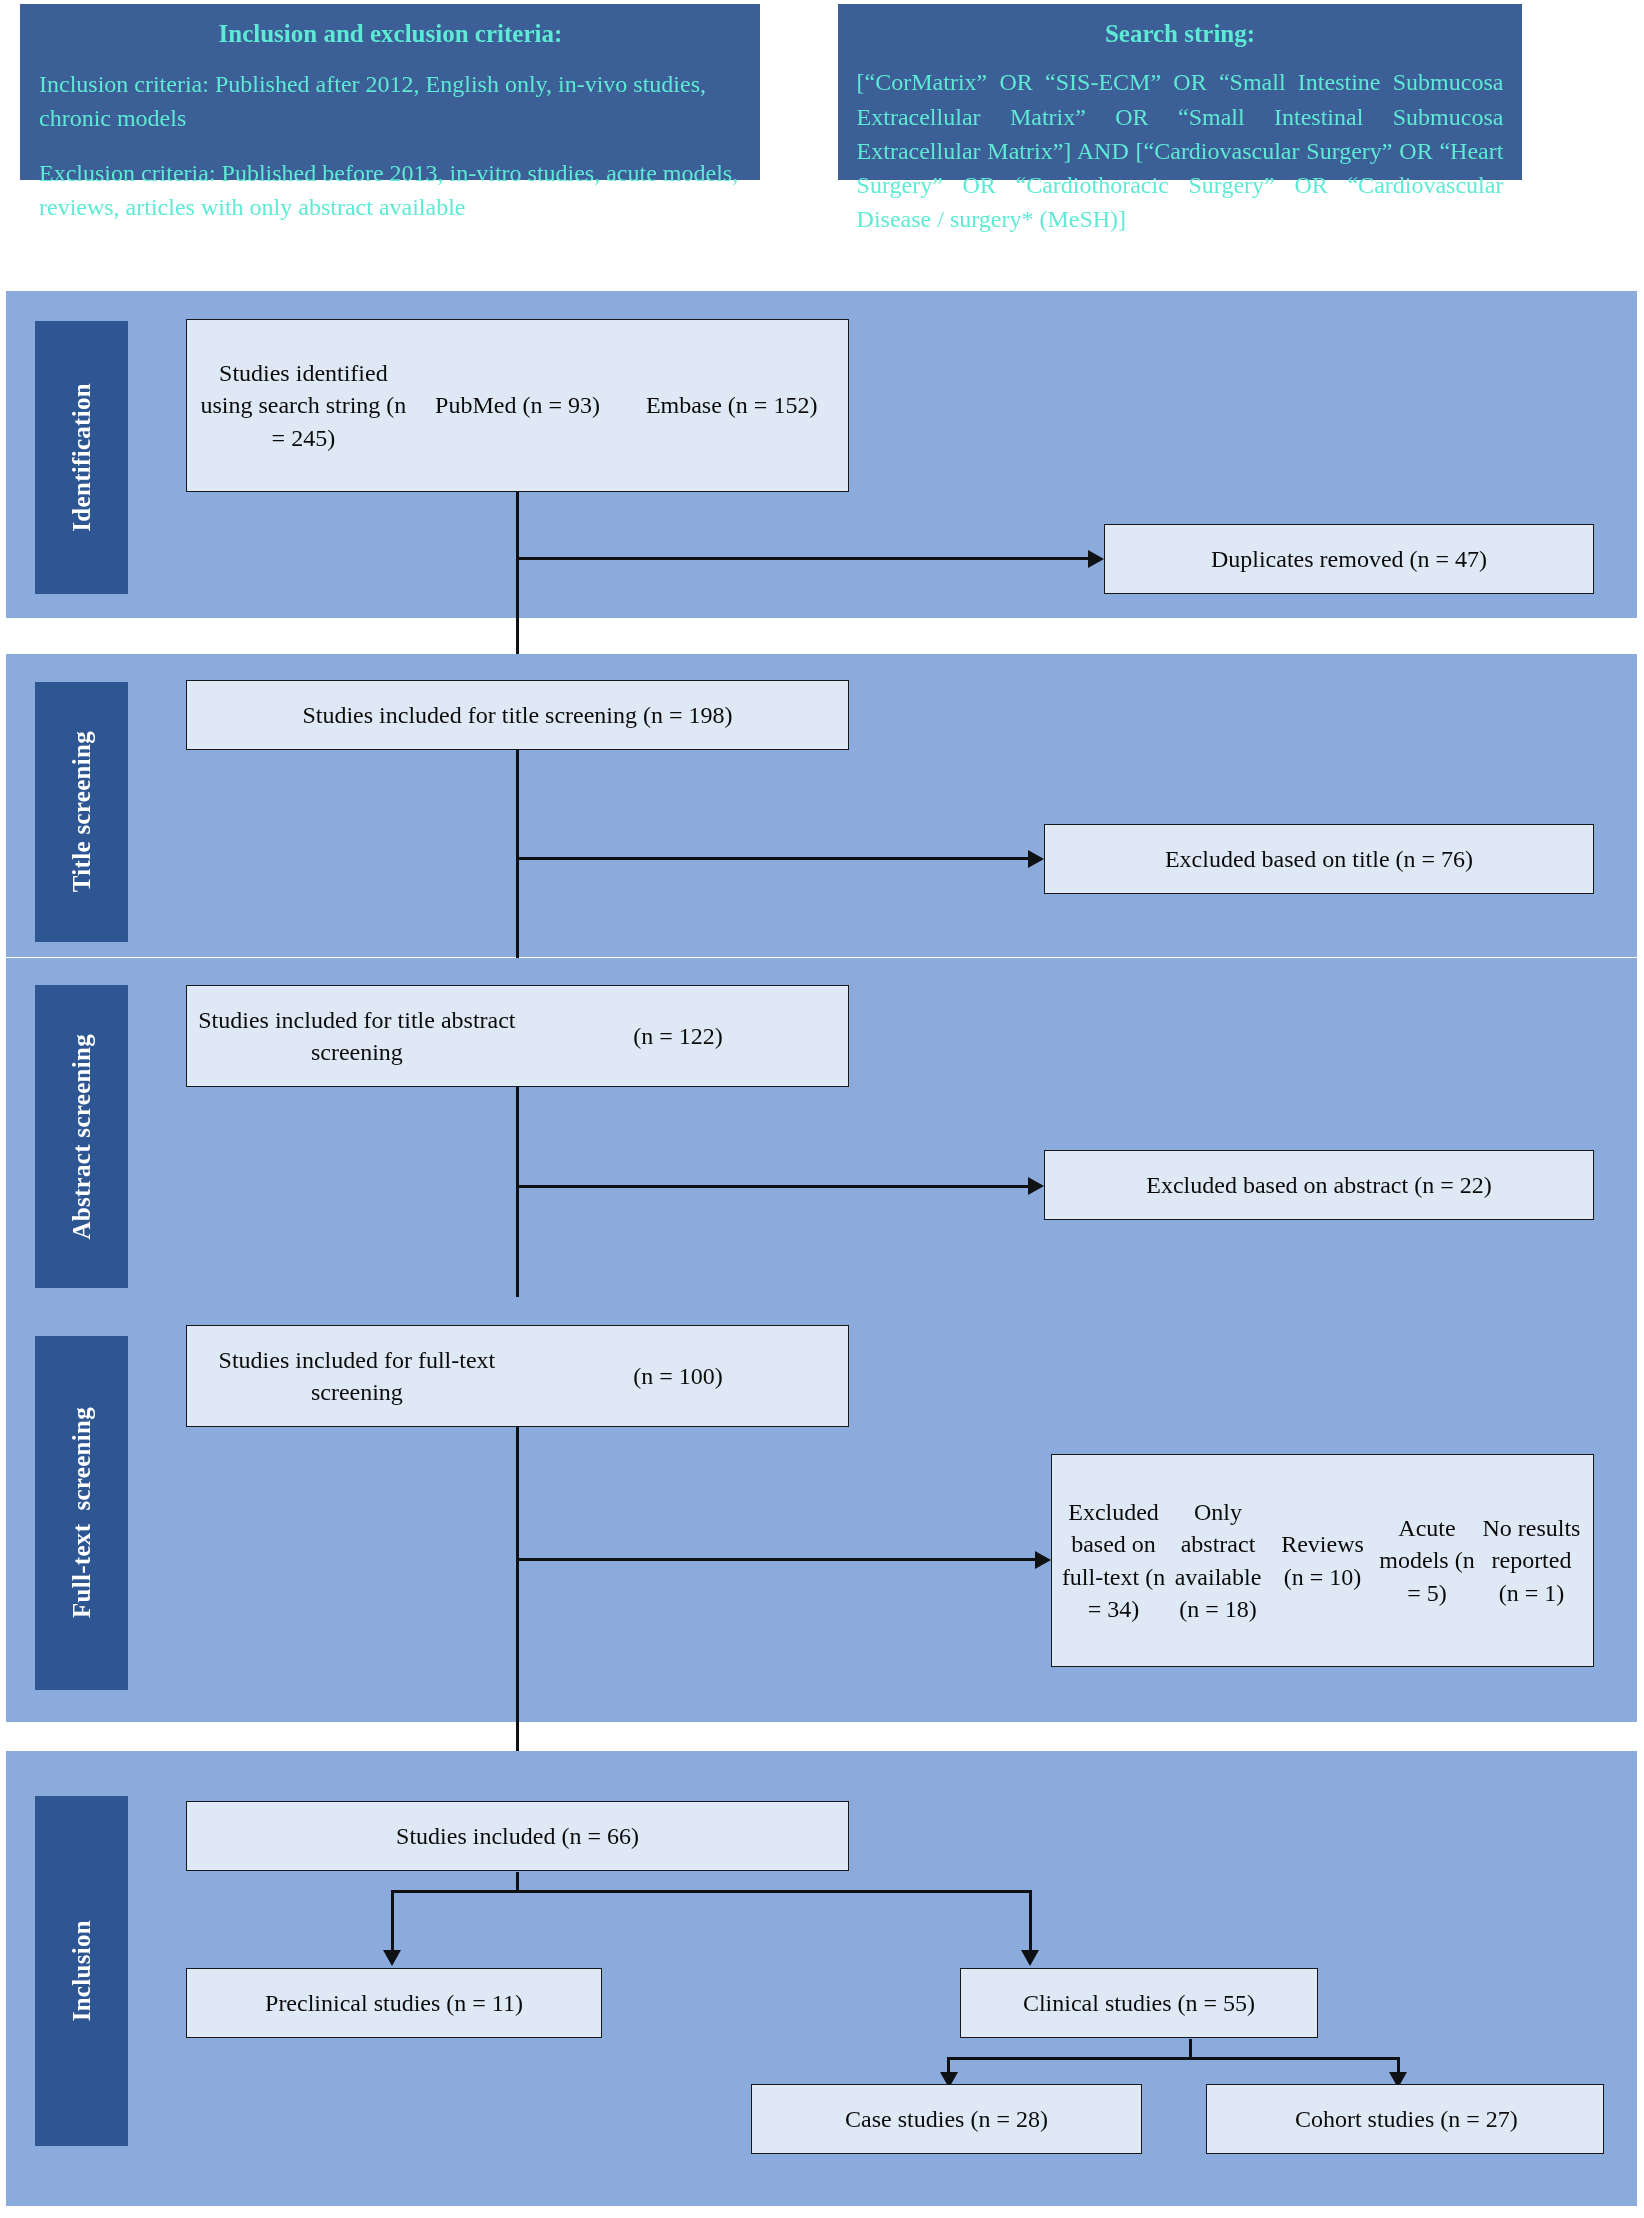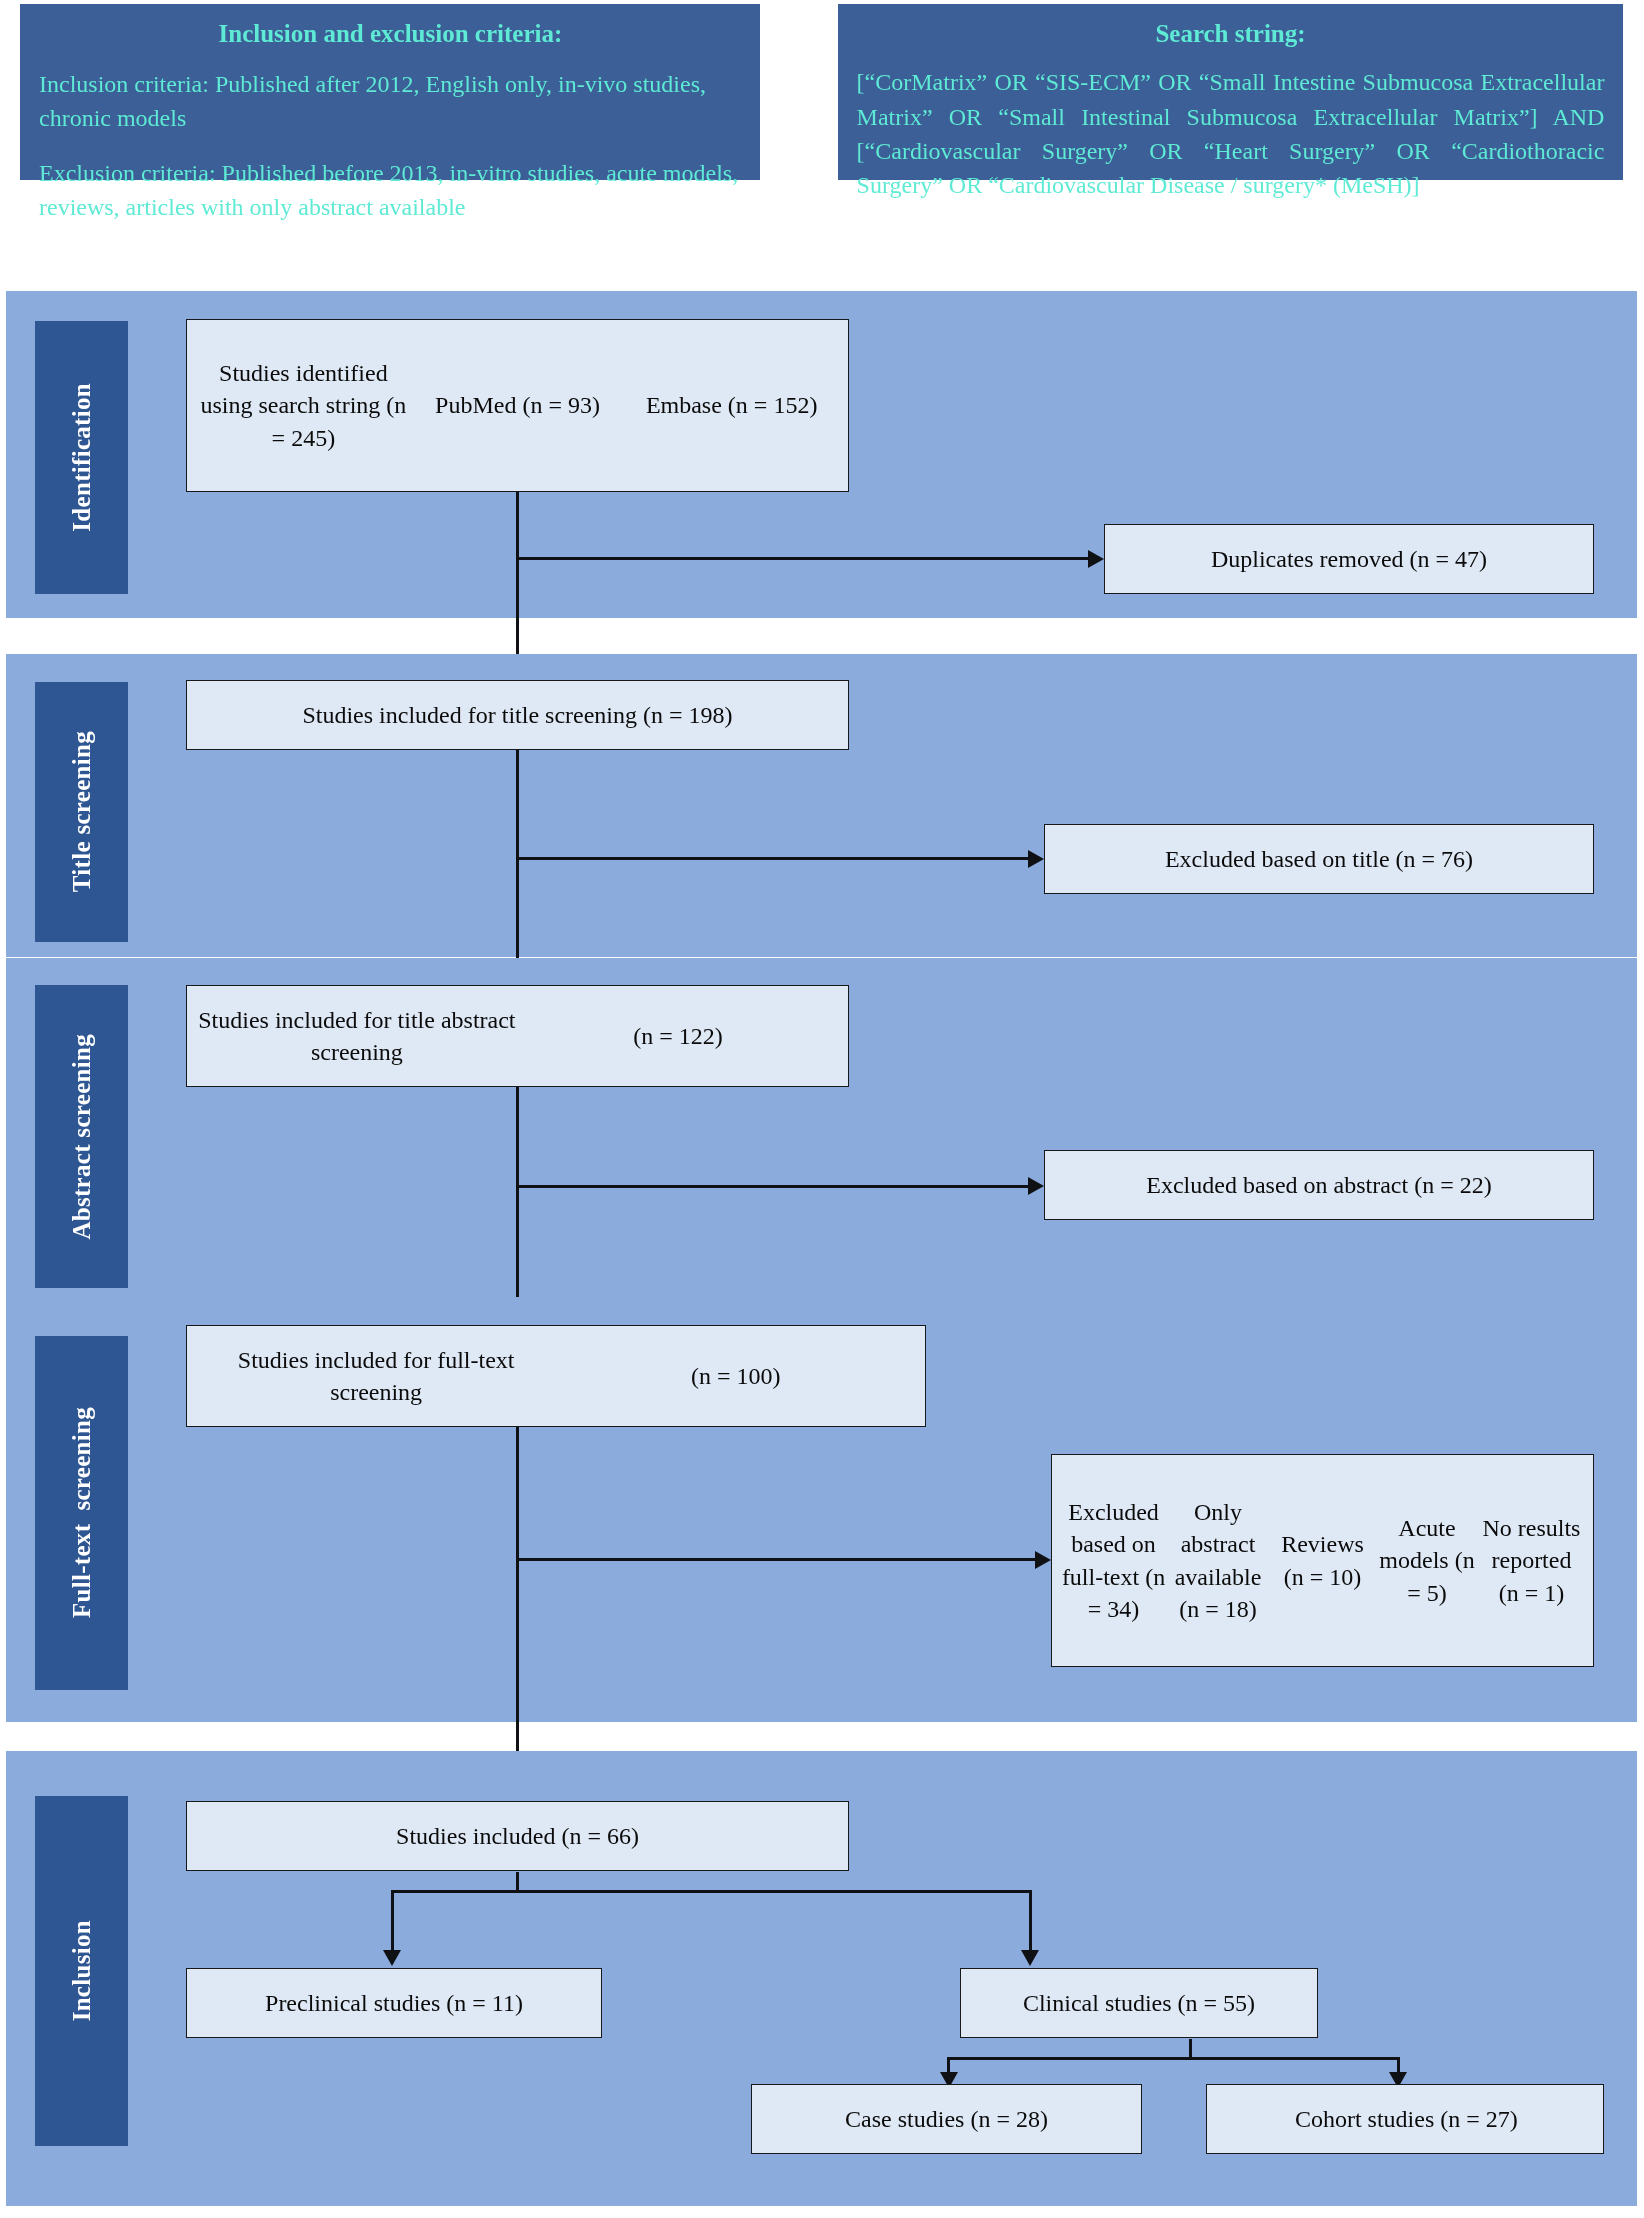--- a/index.html
+++ b/index.html
@@ -108,21 +108,21 @@
 
 <div id="page">
 
   <div class="hdr-box" style="left:20.4px; top:3.7px; width:740px; height:176px;">
     <div class="hdr-title">Inclusion and exclusion criteria:</div>
     <div class="hdr-para">Inclusion criteria: Published after 2012, English only, in-vivo studies, chronic models</div>
     <div class="hdr-gap"></div>
     <div class="hdr-para">Exclusion criteria: Published before 2013, in-vitro studies, acute models, reviews, articles with only abstract available</div>
   </div>
 
-  <div class="hdr-box" style="left:838px; top:3.7px; width:785px; height:176px;">
+  <div class="hdr-box" style="left:838px; top:3.7px; width:684px; height:176px;">
     <div class="hdr-title" style="margin-bottom:15px;">Search string:</div>
     <div class="hdr-para just" style="text-align:justify;">[“CorMatrix” OR “SIS-ECM” OR “Small Intestine Submucosa Extracellular Matrix” OR “Small Intestinal Submucosa Extracellular Matrix”] AND [“Cardiovascular Surgery” OR “Heart Surgery” OR “Cardiothoracic Surgery” OR “Cardiovascular Disease / surgery* (MeSH)]</div>
   </div>
 
   <div class="band" style="left:5.6px; top:291px; width:1631px; height:327px;"></div>
   <div class="stage-label" style="left:35px; top:321px; width:93px; height:273px;">
     <span>Identification</span>
   </div>
 
   <div class="fbox" style="left:186px; top:319px; width:663px; height:173px;">
@@ -176,21 +176,21 @@
   <div class="ln-v" style="left:516px; top:1087px; width:2.8px; height:232px;"></div>
   <div class="ln-h" style="left:516px; top:1185px; width:512px; height:2.8px;"></div>
   <div class="arrow-r" style="left:1028px; top:1177px;"></div>
   <div class="arrow-d" style="left:508px; top:1306px;"></div>
 
   <div class="band" style="left:5.6px; top:1297px; width:1631px; height:425px;"></div>
   <div class="stage-label" style="left:35px; top:1336px; width:93px; height:354px;">
     <span>Full-text  screening</span>
   </div>
 
-  <div class="fbox" style="left:186px; top:1325px; width:740px; height:102px;">
+  <div class="fbox" style="left:186px; top:1325px; width:663px; height:102px;">
     <span class="ln">Studies included for full-text screening</span>
     <span class="ln">(n = 100)</span>
   </div>
 
   <div class="fbox" style="left:1051px; top:1454px; width:543px; height:213px;">
     <span class="ln">Excluded based on full-text (n = 34)</span>
     <span class="spacer"></span>
     <span class="ln">Only abstract available (n = 18)</span>
     <span class="ln">Reviews (n = 10)</span>
     <span class="ln">Acute models (n = 5)</span>

